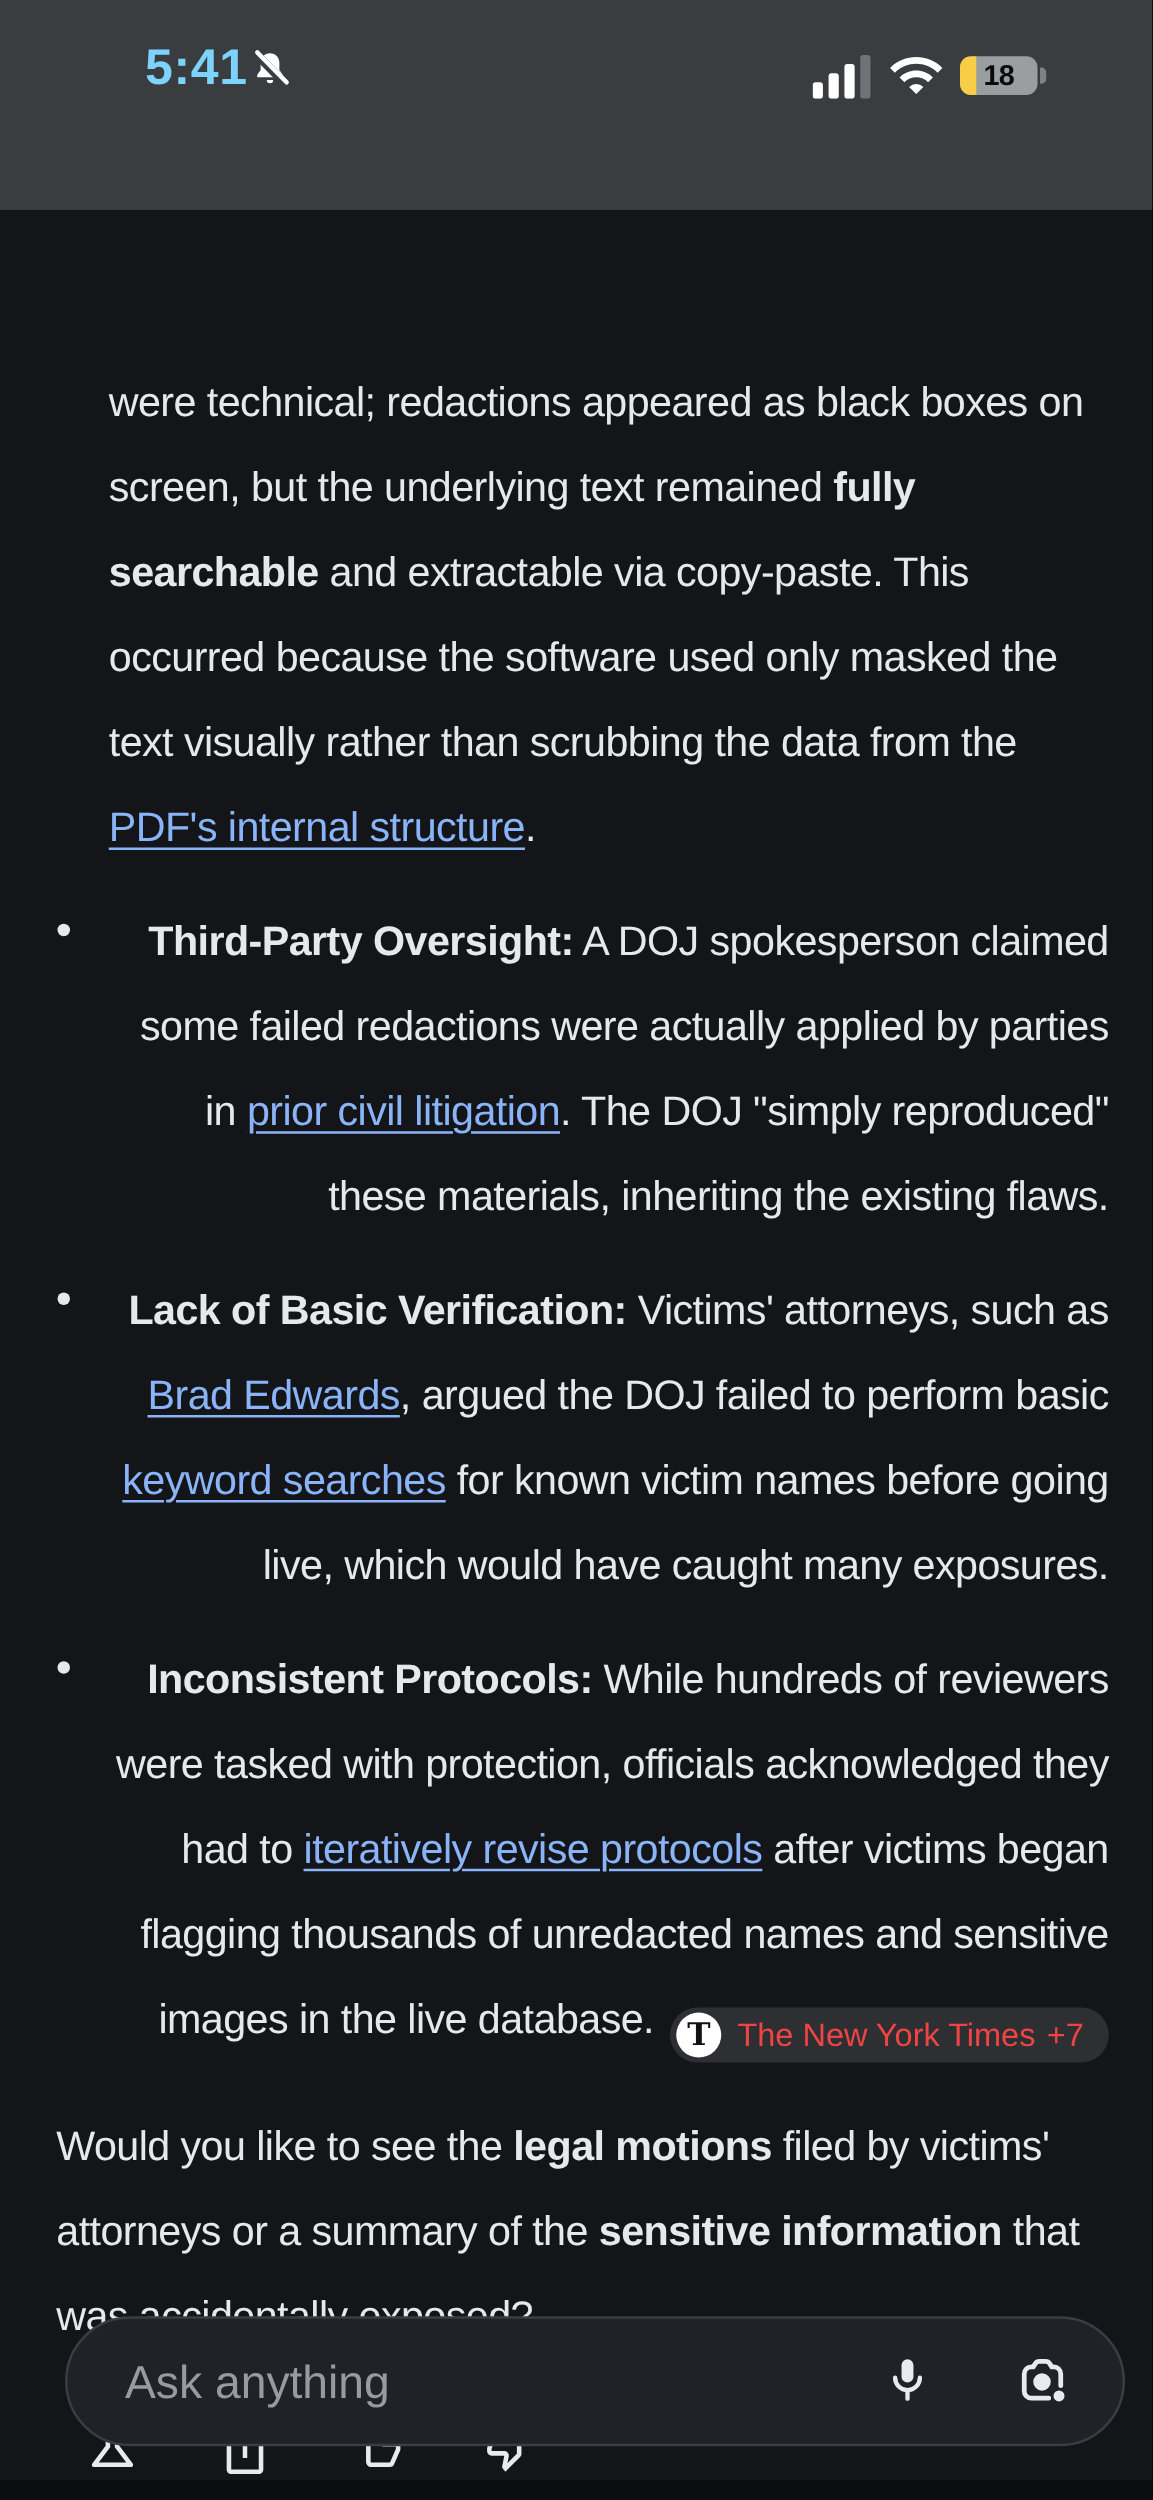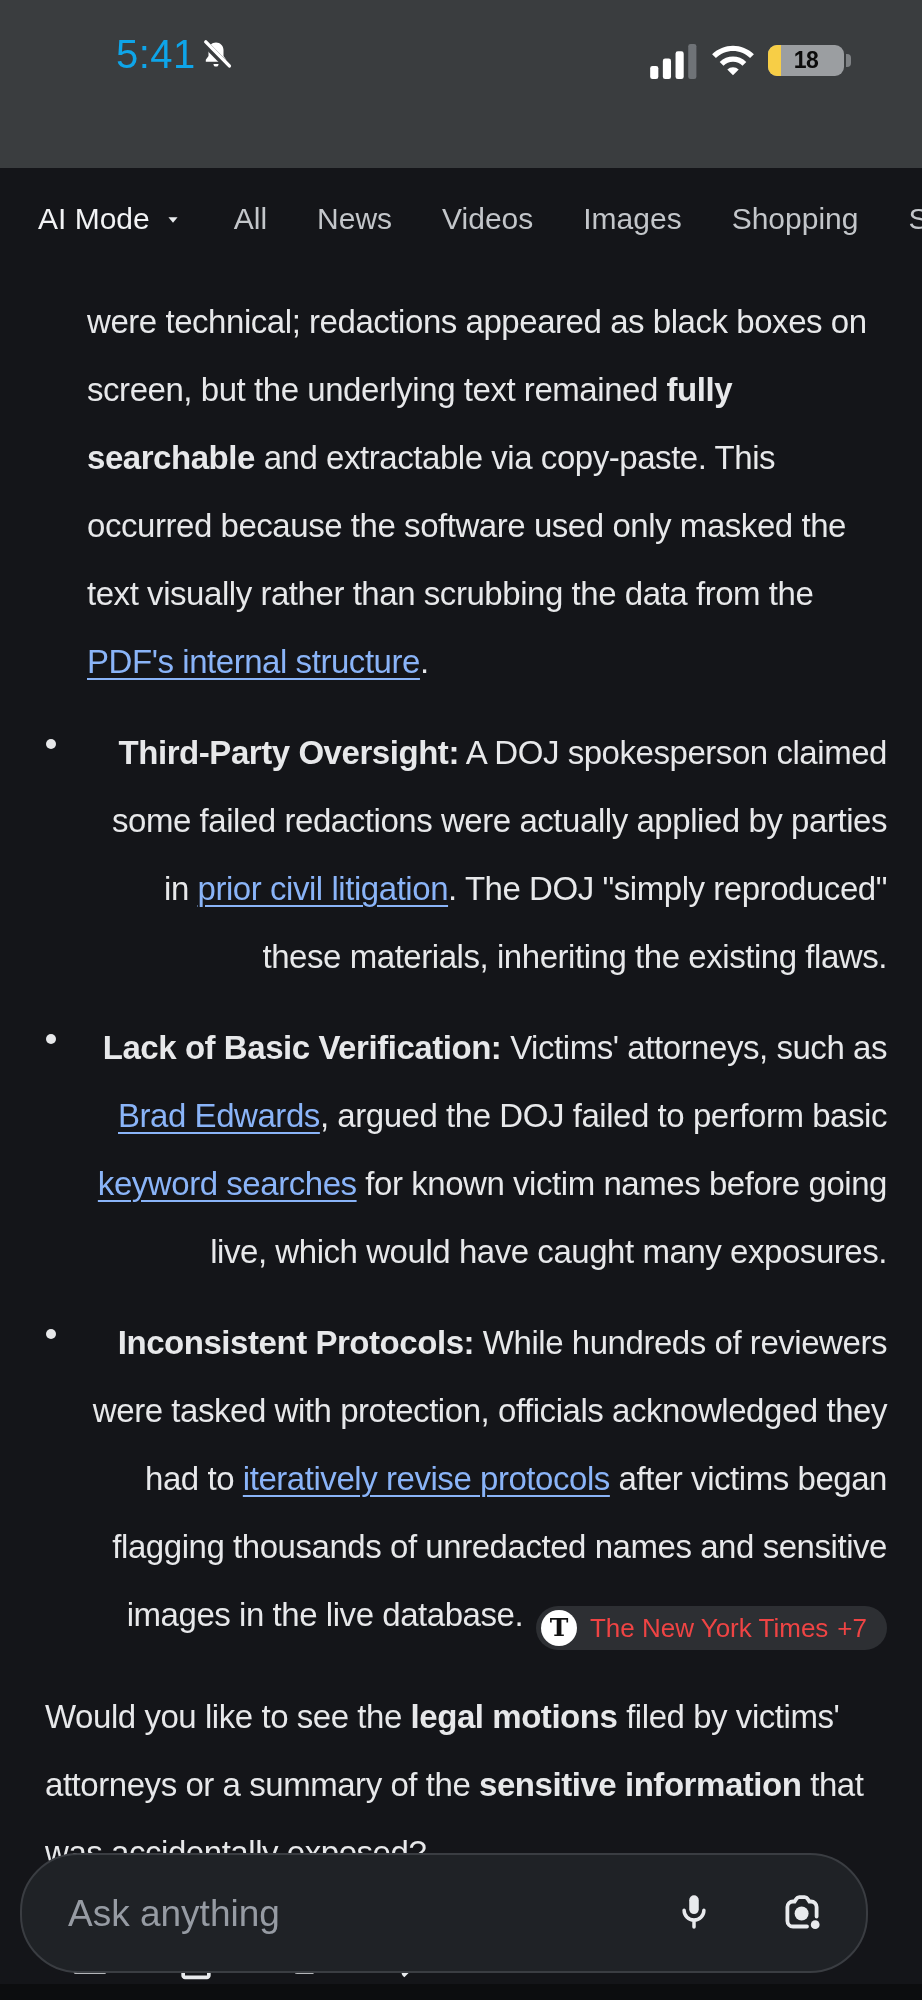--- a/index.html
+++ b/index.html
@@ -3,26 +3,26 @@
 <meta charset="utf-8">
 <style>
   html,body{margin:0;padding:0;background:#000;}
   .screen{
     position:relative;width:922px;height:2000px;overflow:hidden;
     background:#141519;font-family:"Liberation Sans",sans-serif;
     -webkit-font-smoothing:antialiased;
   }
   
   .status-header{position:absolute;top:0;left:0;width:922px;height:168px;background:#3a3d3f;}
-  .time{position:absolute;left:116px;top:32px;font-size:40px;font-weight:400;color:#0ea5e9;letter-spacing:.5px;}
+  .time{position:absolute;left:116px;top:32px;font-size:40px;font-weight:700;color:#7dd3fc;letter-spacing:.5px;}
   .bell{position:absolute;left:198px;top:38px;}
   .sig{position:absolute;left:650px;top:44px;}
   .wifi{position:absolute;left:710px;top:41px;}
   .battery{position:absolute;left:768px;top:45px;display:flex;align-items:center;}
-  .battery-body{position:relative;width:76px;height:31px;border-radius:9px;background:#9b9ea1;overflow:hidden;display:flex;align-items:center;justify-content:center;}
+  .battery-body{position:relative;width:62px;height:31px;border-radius:9px;background:#9b9ea1;overflow:hidden;display:flex;align-items:center;justify-content:center;}
   .battery-fill{position:absolute;left:0;top:0;bottom:0;width:13px;}
   .battery-num{position:relative;font-size:23px;font-weight:700;color:#0b0b0b;letter-spacing:-.5px;}
   .battery-nub{width:5px;height:13px;background:#7f8285;border-radius:0 4px 4px 0;margin-left:2px;}
   .url{position:absolute;top:124px;left:0;width:100%;text-align:center;color:#e8e9eb;font-size:26px;}
   
   .tab-bar{
     position:absolute;top:168px;left:0;width:922px;height:82px;box-sizing:border-box;
     display:flex;align-items:flex-end;gap:50px;padding:0 0 14px 38px;
     font-size:30px;color:#c3c6ca;white-space:nowrap;overflow:hidden;
   }
@@ -44,21 +44,21 @@
     height:44px;padding:0 20px 0 5px;vertical-align:-10px;margin-left:4px;cursor:pointer;
   }
   .chip-logo{width:36px;height:36px;border-radius:50%;background:#ffffff;color:#111;display:flex;align-items:center;justify-content:center;font-family:"DejaVu Serif",serif;font-weight:700;font-size:25px;}
   .chip-text{font-size:26px;color:#ef4444;letter-spacing:0;display:flex;gap:9px;}
   
   .actions{display:flex;gap:62px;margin:50px 0 0 68px;}
   .action-btn{width:44px;height:44px;padding:0;border:none;background:none;color:#e8eaed;cursor:pointer;}
   .action-btn svg{display:block;width:44px;height:44px;}
   
   .search-pill{
-    position:absolute;left:20px;top:1853px;width:848px;height:120px;box-sizing:border-box;
+    position:absolute;left:52px;top:1853px;width:848px;height:104px;box-sizing:border-box;
     background:#1f2226;border:2px solid #3a3d42;border-radius:58px;
   }
   .search-input{
     position:absolute;left:44px;top:0;height:100%;width:520px;background:transparent;border:none;outline:none;
     font-size:37px;color:#e7e8ea;font-family:"Liberation Sans",sans-serif;
   }
   .search-input::placeholder{color:#969ba3;opacity:1;}
   .mic-btn{position:absolute;right:150px;top:50%;transform:translateY(-50%);border:none;background:none;padding:0;color:#e8eaed;cursor:pointer;}
   .lens-btn{position:absolute;right:40px;top:50%;transform:translateY(-50%);border:none;background:none;padding:0;color:#e8eaed;cursor:pointer;}
   .bottom-strip{position:absolute;left:0;bottom:0;width:100%;height:16px;background:#0c0d0f;}
@@ -93,34 +93,20 @@
     </span>
     <span class="battery">
       <span class="battery-body">
         <span class="battery-fill" style="background:#f7ce46;"></span>
         <span class="battery-num">18</span>
       </span>
       <span class="battery-nub"></span>
     </span>
   </div>
 
-  <div class="tab-bar">
-    <span class="tab tab-ai">
-      <span>AI Mode</span>
-      <svg width="22" height="22" viewBox="0 0 24 24">
-          <path fill="#e8eaed" d="M7 10l5 6 5-6z"></path>
-        </svg>
-    </span>
-    <span class="tab">All</span>
-    <span class="tab">News</span>
-    <span class="tab">Videos</span>
-    <span class="tab">Images</span>
-    <span class="tab">Shopping</span>
-    <span class="tab">S</span>
-  </div>
 
   <div class="content">
 
     <p class="body-text cont"><span><span>were technical; redactions appeared as black boxes on screen, but the underlying text remained </span><span class="b">fully searchable</span><span> and extractable via copy-paste. This occurred because the software used only masked the text visually rather than scrubbing the data from the </span><a class="link">PDF's internal structure</a><span>.</span></span></p>
 
     <ul class="bullets">
       <li>
         <p class="body-text"><span><span class="b">Third-Party Oversight:</span><span> A DOJ spokesperson claimed some failed redactions were actually applied by parties in </span><a class="link">prior civil litigation</a><span>. The DOJ "simply reproduced" these materials, inheriting the existing flaws.</span></span></p>
       </li>
       <li>

